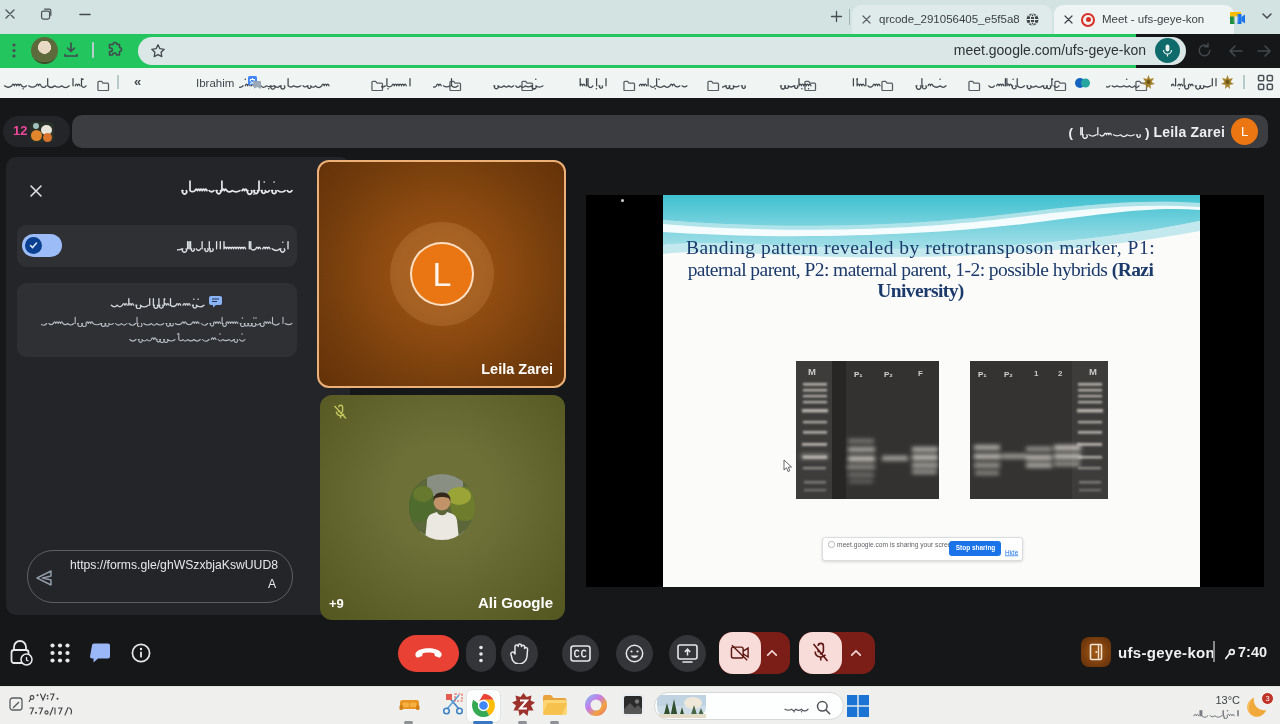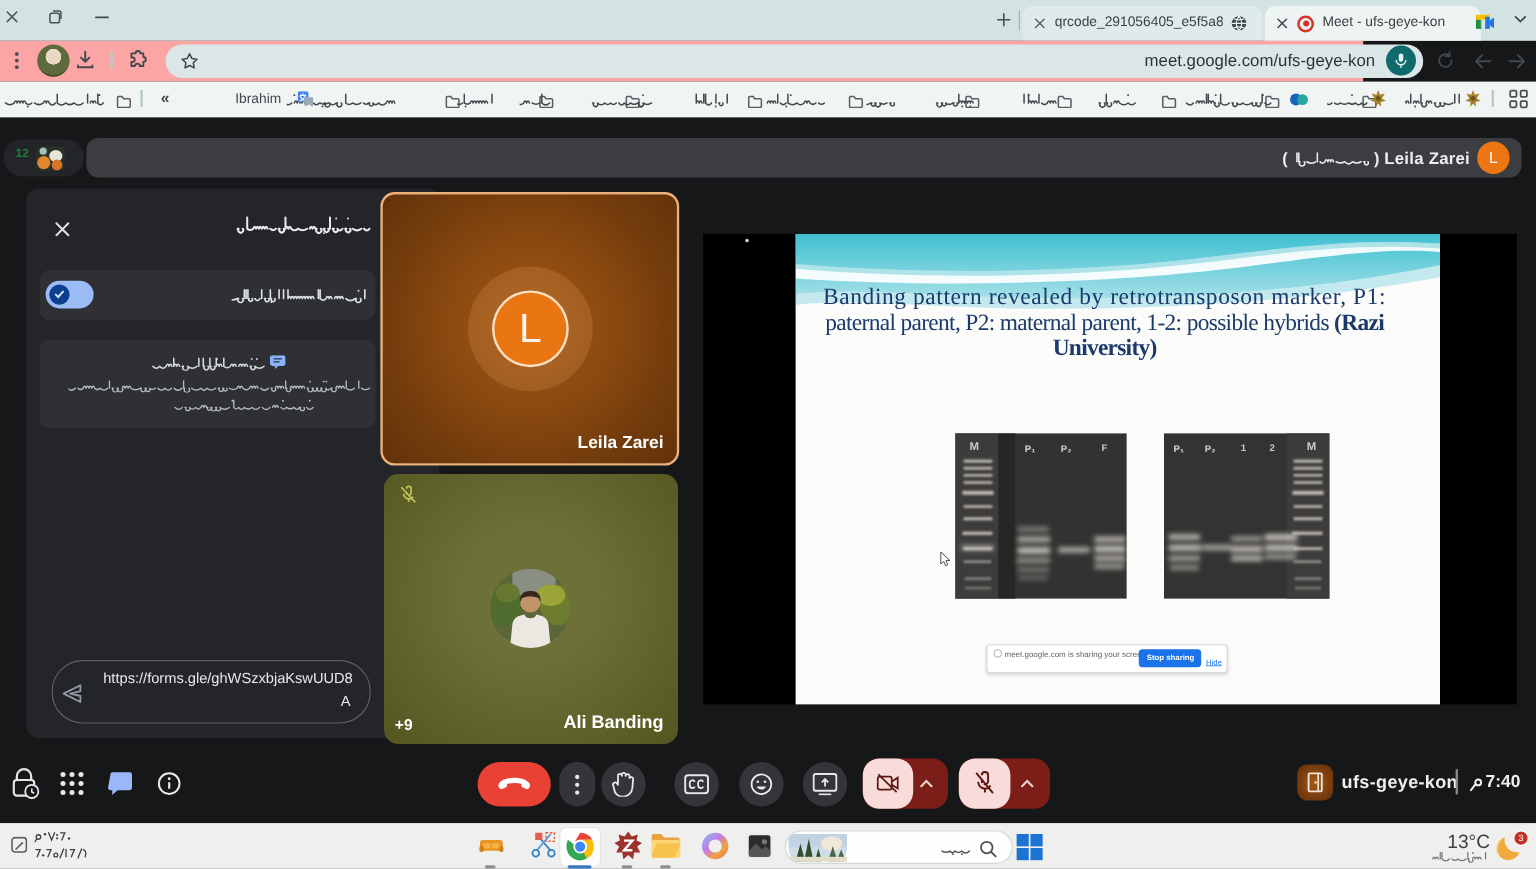--- a/index.html
+++ b/index.html
@@ -1,19 +1,19 @@
 <!DOCTYPE html>
 <html><head>
 <meta charset="utf-8">
 <style>
 html,body{margin:0;padding:0;width:1280px;height:724px;overflow:hidden;font-family:"Liberation Sans",sans-serif;}
 .abs{position:absolute;}
 #stage{position:relative;width:1280px;height:724px;background:#161718;}
 #titlebar{left:0;top:0;width:1280px;height:34px;background:#d3e3e2;}
-#toolbar{left:0;top:34px;width:1136px;height:34px;background:#fca5a5;}
+#toolbar{left:0;top:34px;width:1136px;height:34px;background:#22c55e;}
 #bookmarks{left:0;top:68px;width:1280px;height:30px;background:#f0f5f4;}
 .tab{position:absolute;top:5px;height:29px;border-radius:9px 9px 0 0;}
 .tabttl{font-size:11.5px;color:#3a3f42;white-space:nowrap;}
 .bm{position:absolute;top:7px;height:16px;display:flex;align-items:center;gap:5px;}
 .fold{width:14px;height:11px;position:relative;flex:none;}
 #meet{left:0;top:98px;width:1280px;height:588px;background:#161718;}
 .nametag{position:absolute;color:#fff;font-weight:bold;font-size:14.5px;}
 #taskbar{left:0;top:686px;width:1280px;height:38px;background:#eff0ee;border-top:1px solid #e3e4e2;}
 .tico{position:absolute;display:flex;align-items:center;justify-content:center;}
 </style>
@@ -249,38 +249,38 @@
           <rect x="1.5" y="1.5" width="5.2" height="5.2" rx="1"></rect>
           <rect x="10.2" y="1.5" width="5.2" height="5.2" rx="1"></rect>
           <rect x="1.5" y="10.2" width="5.2" height="5.2" rx="1"></rect>
           <rect x="10.2" y="10.2" width="5.2" height="5.2" rx="1"></rect>
         </g>
       </svg>
 </div>
 
 <div class="abs" id="meet">
  <div class="abs" style="left:3px;top:18px;width:67px;height:31px;background:#232528;border-radius:16px;"></div>
- <div class="abs" style="left:13px;top:25px;font-size:10px;font-weight:bold;color:#15803d;">12</div>
+ <div class="abs" style="left:13px;top:25px;font-size:13px;font-weight:bold;color:#ec4899;">12</div>
  <div class="abs" style="left:30px;top:24px;width:24px;height:20px;overflow:hidden;border-radius:4px;background:#283028;"></div>
  <div class="abs" style="left:33px;top:25px;width:6px;height:6px;border-radius:50%;background:#9fc0bb;"></div>
  <div class="abs" style="left:41px;top:27px;width:11px;height:10px;border-radius:50%;background:#e9e4da;"></div>
  <div class="abs" style="left:31px;top:32px;width:11px;height:11px;border-radius:50%;background:#e2862d;"></div>
  <div class="abs" style="left:43px;top:35px;width:9px;height:9px;border-radius:50%;background:#d8742c;"></div>
  <div class="abs" id="topbar" style="left:72px;top:17px;width:1196px;height:33px;background:#3b3d41;border-radius:10px;"></div>
  <div class="abs" style="left:955px;top:24px;width:270px;height:20px;display:flex;align-items:center;justify-content:flex-end;gap:4px;">
    <span style="font-size:13.5px;font-weight:bold;color:#eceef1;">(</span>
         <svg width="64" height="13" viewBox="0 0 64 13" style="display:block">
           <path d="M63.0,8.8 a1.6,1.6 0 1 1 -2.6,0 l-1,0 m-2.2,0 q-3.6,2.1 -7.1,0 q-3.3,3.5 -6.5,0 q-3.6,2.0 -7.1,0 m-2.2,0 q-1.2,-3.2 -2.4,0 q-1.2,-3.2 -2.4,0 q-1.2,-3.2 -2.4,0 q-2.1,2.4 -4.1,0 m-2.2,0 l0,-7.2 l0,7.2 m-1.5,0 q-3.6,2.6 -7.3,0 m-2.2,0 a2.2,2.2 0 1 1 -3.5,0 l-1,0 l0,-7.2 l0,7.2 m-1.5,0 l0,-7.2 l0,7.2 m-1.5,0" fill="none" stroke="#eceef1" stroke-width="1.3" stroke-linecap="round" stroke-linejoin="round"></path>
         </svg>
         <span style="font-size:13.5px;font-weight:bold;color:#eceef1;">)</span>
    <span style="font-size:14px;font-weight:bold;color:#eceef1;letter-spacing:.2px;white-space:nowrap;">Leila Zarei</span>
  </div>
  <div class="abs" style="left:1231px;top:20px;width:27px;height:27px;border-radius:50%;background:#ec7612;display:flex;align-items:center;justify-content:center;color:#fff;font-size:13px;">L</div>
 
- <div class="abs" id="panel" style="left:22px;top:59px;width:344px;height:458px;background:#242529;border-radius:10px;">
+ <div class="abs" id="panel" style="left:6px;top:59px;width:344px;height:458px;background:#242529;border-radius:10px;">
   <svg class="abs" style="left:23px;top:27px" width="14" height="14" viewBox="0 0 14 14">
           <path d="M2,2 L12,12 M12,2 L2,12" stroke="#dfe1e4" stroke-width="1.6" stroke-linecap="round"></path>
         </svg>
   <div class="abs" style="left:0;top:22px;width:287px;display:flex;justify-content:flex-end;">
           <svg width="112" height="17" viewBox="0 0 112 17" style="display:block">
             <path d="M111.0,11.6 q-2.3,3.0 -4.7,0 m-2.2,0 q-3.6,2.8 -7.2,0 m-2.2,0 a1.9,1.9 0 1 1 -3.1,0 l-1,0 m-2.2,0 q-2.1,3.1 -4.2,0 a1.8,1.8 0 1 1 -3.0,0 l-1,0 m-2.2,0 l0,-9.4 l0,9.4 m-1.5,0 a1.8,1.8 0 1 1 -2.9,0 l-1,0 m-2.2,0 a2.2,2.2 0 1 1 -3.5,0 l-1,0 q-1.2,-3.2 -2.4,0 q-1.2,-3.2 -2.4,0 m-2.2,0 q-3.8,2.6 -7.7,0 q-2.8,2.6 -5.5,0 q-1.2,-3.2 -2.4,0 q-1.2,-3.2 -2.4,0 l0,-9.4 l0,9.4 m-1.5,0 a2.0,2.0 0 1 1 -3.3,0 l-1,0 m-2.2,0 q-2.3,2.3 -4.7,0 m-2.2,0 q-1.2,-3.2 -2.4,0 q-1.2,-3.2 -2.4,0 q-1.2,-3.2 -2.4,0 q-1.2,-3.2 -2.4,0 q-1.2,-3.2 -2.4,0 q-2.5,2.2 -5.0,0 l0,-9.4 l0,9.4 m-1.5,0 m-2.2,0 a2.1,2.1 0 1 1 -3.4,0 l-1,0" fill="none" stroke="#e7e9ec" stroke-width="1.7" stroke-linecap="round" stroke-linejoin="round"></path>
             <circle cx="93.1" cy="3.1" r="0.8" fill="#e7e9ec"></circle>
             <circle cx="83.2" cy="3.1" r="0.8" fill="#e7e9ec"></circle>
             <circle cx="72.9" cy="15.3" r="0.8" fill="#e7e9ec"></circle>
           </svg>
@@ -385,21 +385,21 @@
             <ellipse cx="10" cy="30" rx="16" ry="18" fill="#4f6b2e"></ellipse>
             <ellipse cx="56" cy="30" rx="15" ry="17" fill="#6e7c2e"></ellipse>
             <ellipse cx="50" cy="22" rx="12" ry="9" fill="#9aa437"></ellipse>
             <ellipse cx="14" cy="20" rx="10" ry="8" fill="#66792e"></ellipse>
             <path d="M16,66 L18,46 a9,9 0 0 1 7,-7 l3,-1 a5.5,5.5 0 0 0 10,0 l3,1 a9,9 0 0 1 7,7 l2,20 Z" fill="#ebe8e2"></path>
             <circle cx="33" cy="28" r="8.5" fill="#c09468"></circle>
             <path d="M24.5,28 C24,20.5 28,18.5 33,18.5 C38,18.5 42,20.5 41.5,28 L40,24.5 C37,22.5 29,22.5 26,24.5 Z" fill="#33281b"></path>
           </g>
         </svg>
    <div class="nametag" style="left:9px;bottom:9px;font-size:13px;">+9</div>
-   <div class="nametag" style="right:12px;bottom:9px;font-size:15px;">Ali Banding</div>
+   <div class="nametag" style="right:12px;bottom:9px;font-size:15px;">Ali Google</div>
  </div>
 
  <div class="abs" style="left:586px;top:97px;width:678px;height:392px;background:#000;"></div>
  <div class="abs" style="left:621px;top:101px;width:3px;height:3px;border-radius:50%;background:#cfcfcf;"></div>
  <div class="abs" style="left:663px;top:97px;width:537px;height:392px;background:#fbfbfa;overflow:hidden;">
   <svg style="position:absolute;left:0;top:0" width="537" height="80" viewBox="0 0 537 80">
     <defs>
             <linearGradient id="wv" x1="0" y1="0" x2="0" y2="1">
               <stop offset="0" stop-color="#3fc0d0"></stop>
               <stop offset="1" stop-color="#a5e0e8"></stop>
@@ -734,21 +734,21 @@
         </svg>
  </div>
  <div class="tico" style="left:847px;top:8px;">
         <svg width="22" height="22" viewBox="0 0 22 22">
           <rect x="0" y="0" width="10.3" height="10.3" fill="#1b73d3"></rect>
           <rect x="11.7" y="0" width="10.3" height="10.3" fill="#1b73d3"></rect>
           <rect x="0" y="11.7" width="10.3" height="10.3" fill="#1b73d3"></rect>
           <rect x="11.7" y="11.7" width="10.3" height="10.3" fill="#1b73d3"></rect>
         </svg>
       </div>
- <div class="abs" style="left:1206px;top:7px;width:34px;font-size:16px;color:#3e4144;text-align:right;">13°C</div>
+ <div class="abs" style="left:1206px;top:7px;width:34px;font-size:11px;color:#3e4144;text-align:right;">13°C</div>
  <div class="abs" style="left:1193px;top:22px;">
         <svg width="46" height="10" viewBox="0 0 46 10" style="display:block">
           <path d="M45.0,6.8 l0,-5.5 l0,5.5 m-1.5,0 m-2.2,0 q-1.2,-3.2 -2.4,0 q-1.2,-3.2 -2.4,0 q-1.2,-3.2 -2.4,0 a1.8,1.8 0 1 1 -2.9,0 l-1,0 l0,-5.5 l0,5.5 m-1.5,0 q-3.4,2.9 -6.9,0 q-2.4,2.4 -4.8,0 m-2.2,0 q-3.1,3.1 -6.1,0 l0,-5.5 l0,5.5 m-1.5,0 l0,-5.5 l0,5.5 m-1.5,0 q-1.2,-3.2 -2.4,0 q-1.2,-3.2 -2.4,0" fill="none" stroke="#71757a" stroke-width="1.0" stroke-linecap="round" stroke-linejoin="round"></path>
           <circle cx="34.5" cy="1.8" r="0.8" fill="#71757a"></circle>
           <circle cx="31.5" cy="9.0" r="0.8" fill="#71757a"></circle>
         </svg>
       </div>
  <svg class="abs" style="left:1246px;top:10px" width="21" height="21" viewBox="0 0 26 26">
         <path d="M10,1 a12,12 0 1 0 15,15 a12.5,12.5 0 0 1 -15,-15 Z" fill="#f2a93b"></path>
         <path d="M10,1 a12,12 0 0 0 -4,20 a14,14 0 0 1 4,-20 Z" fill="#f8c66e"></path>

